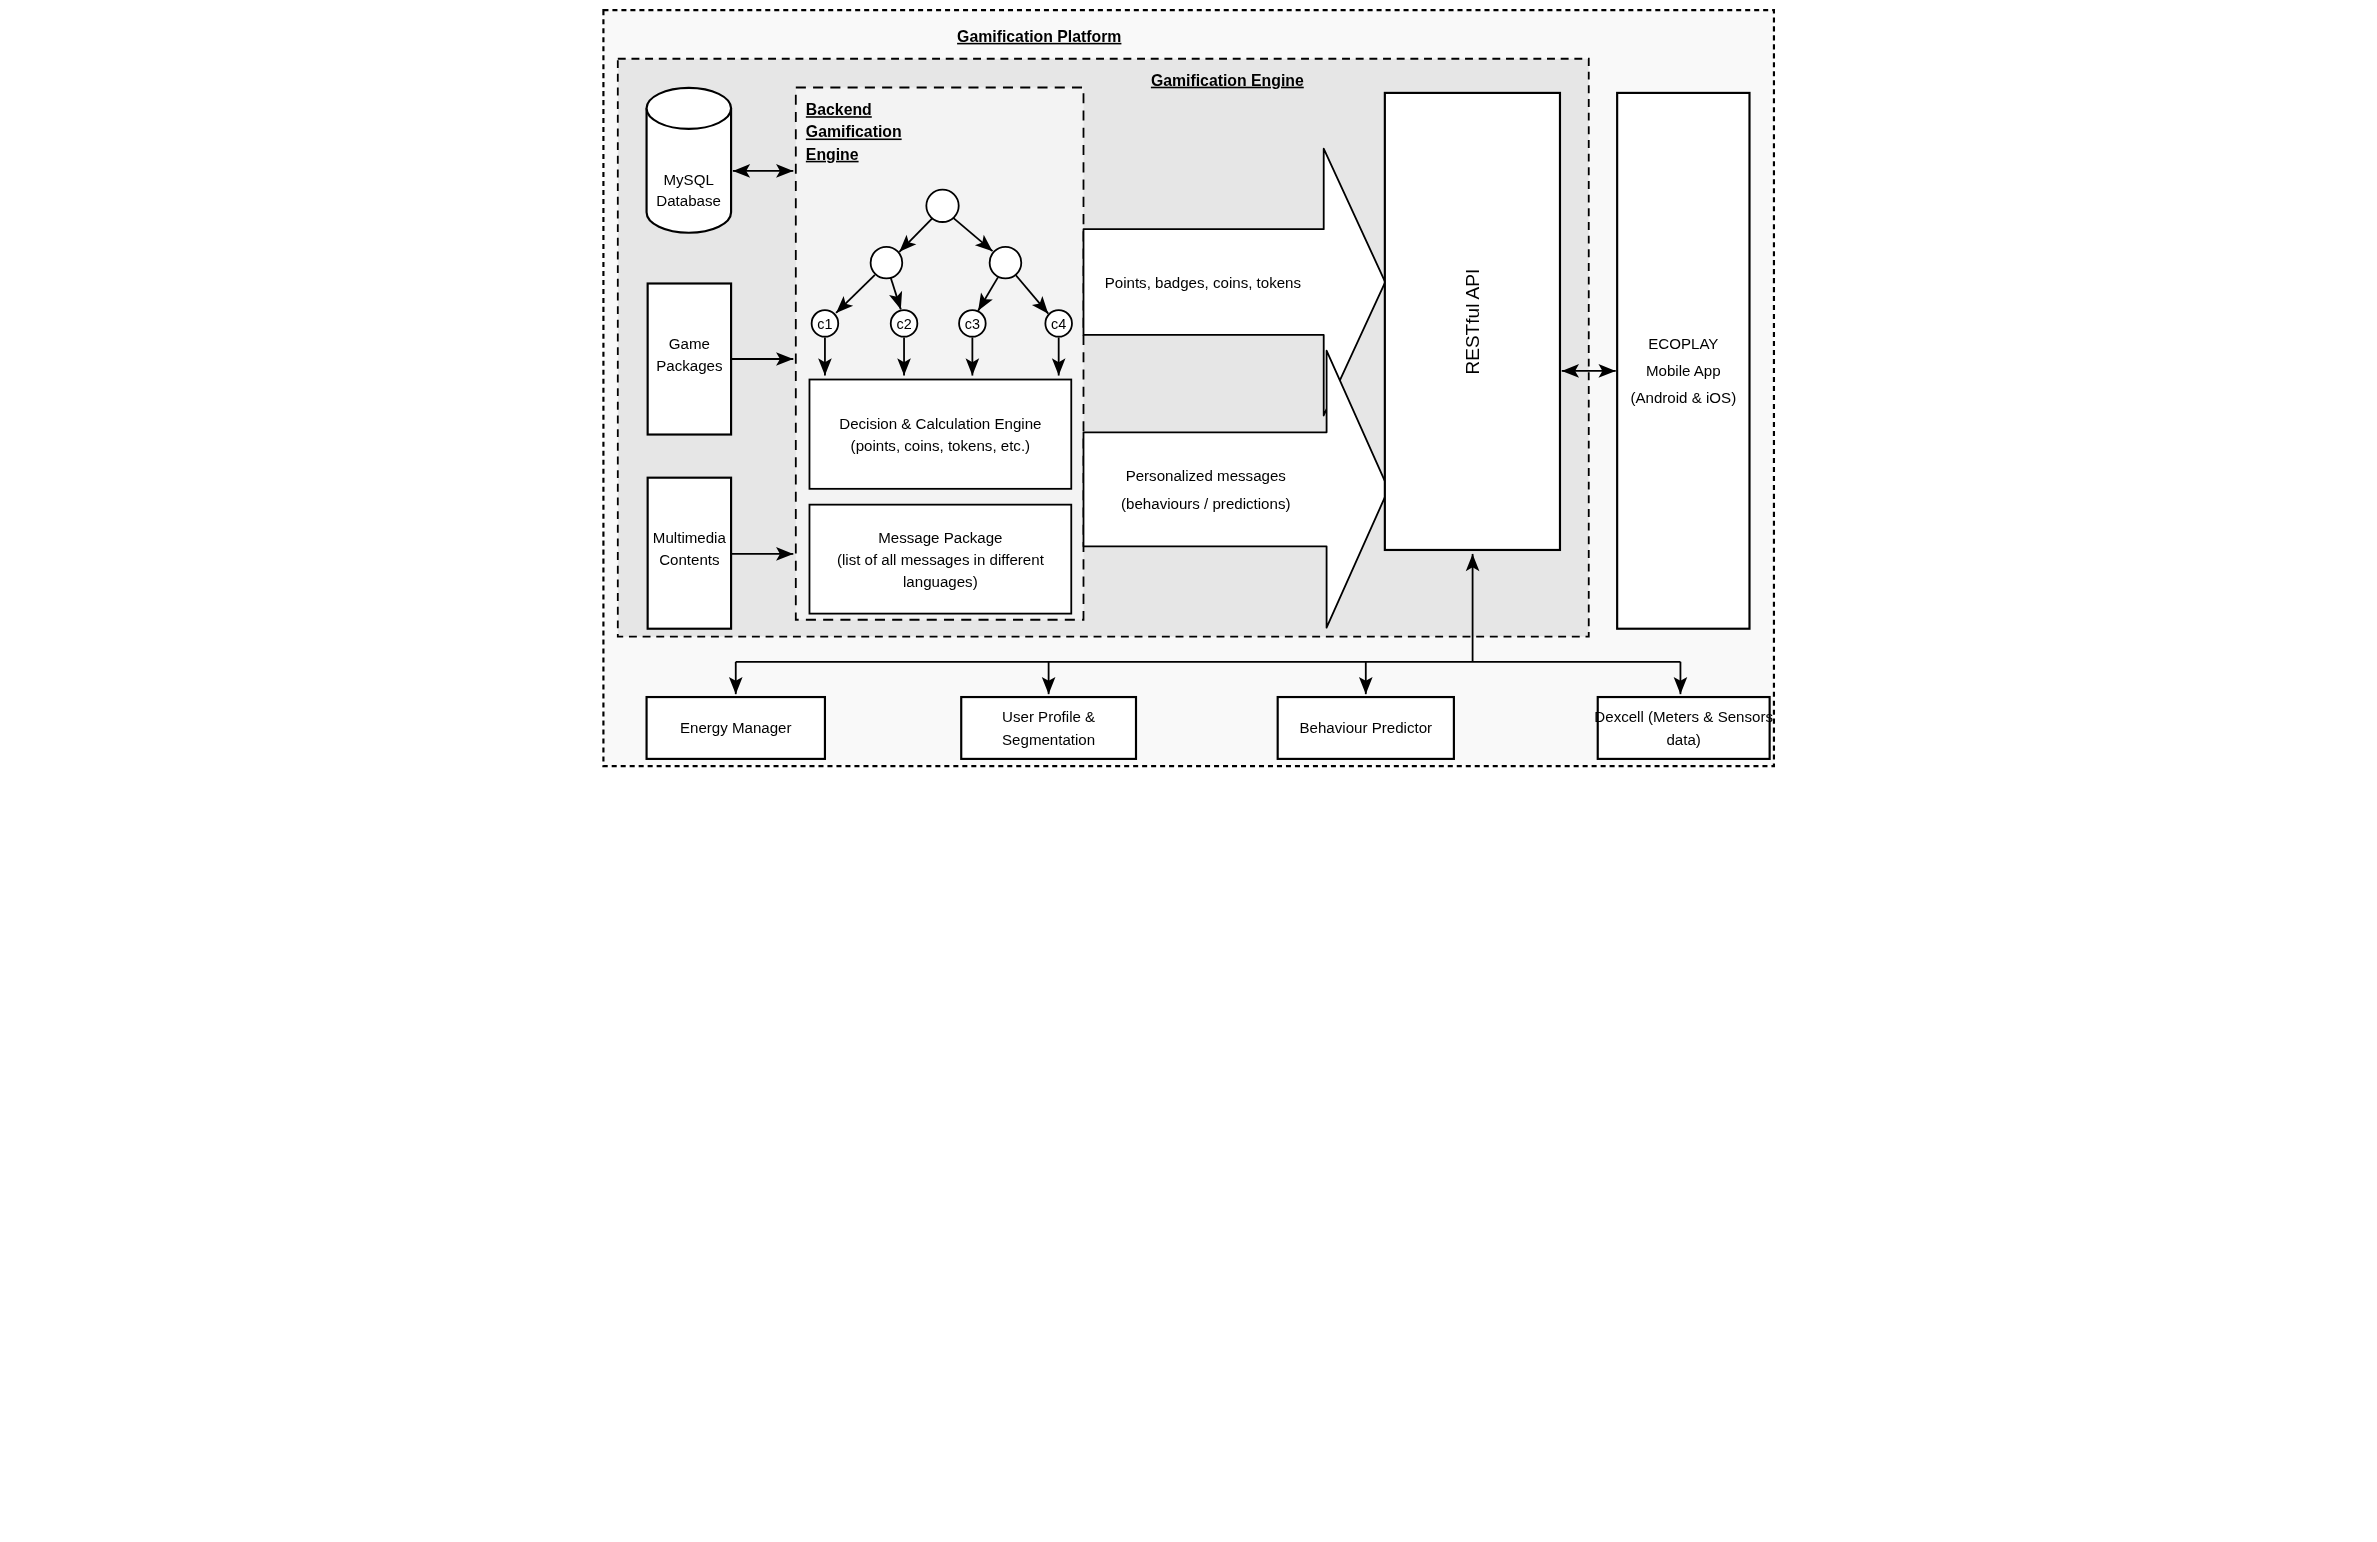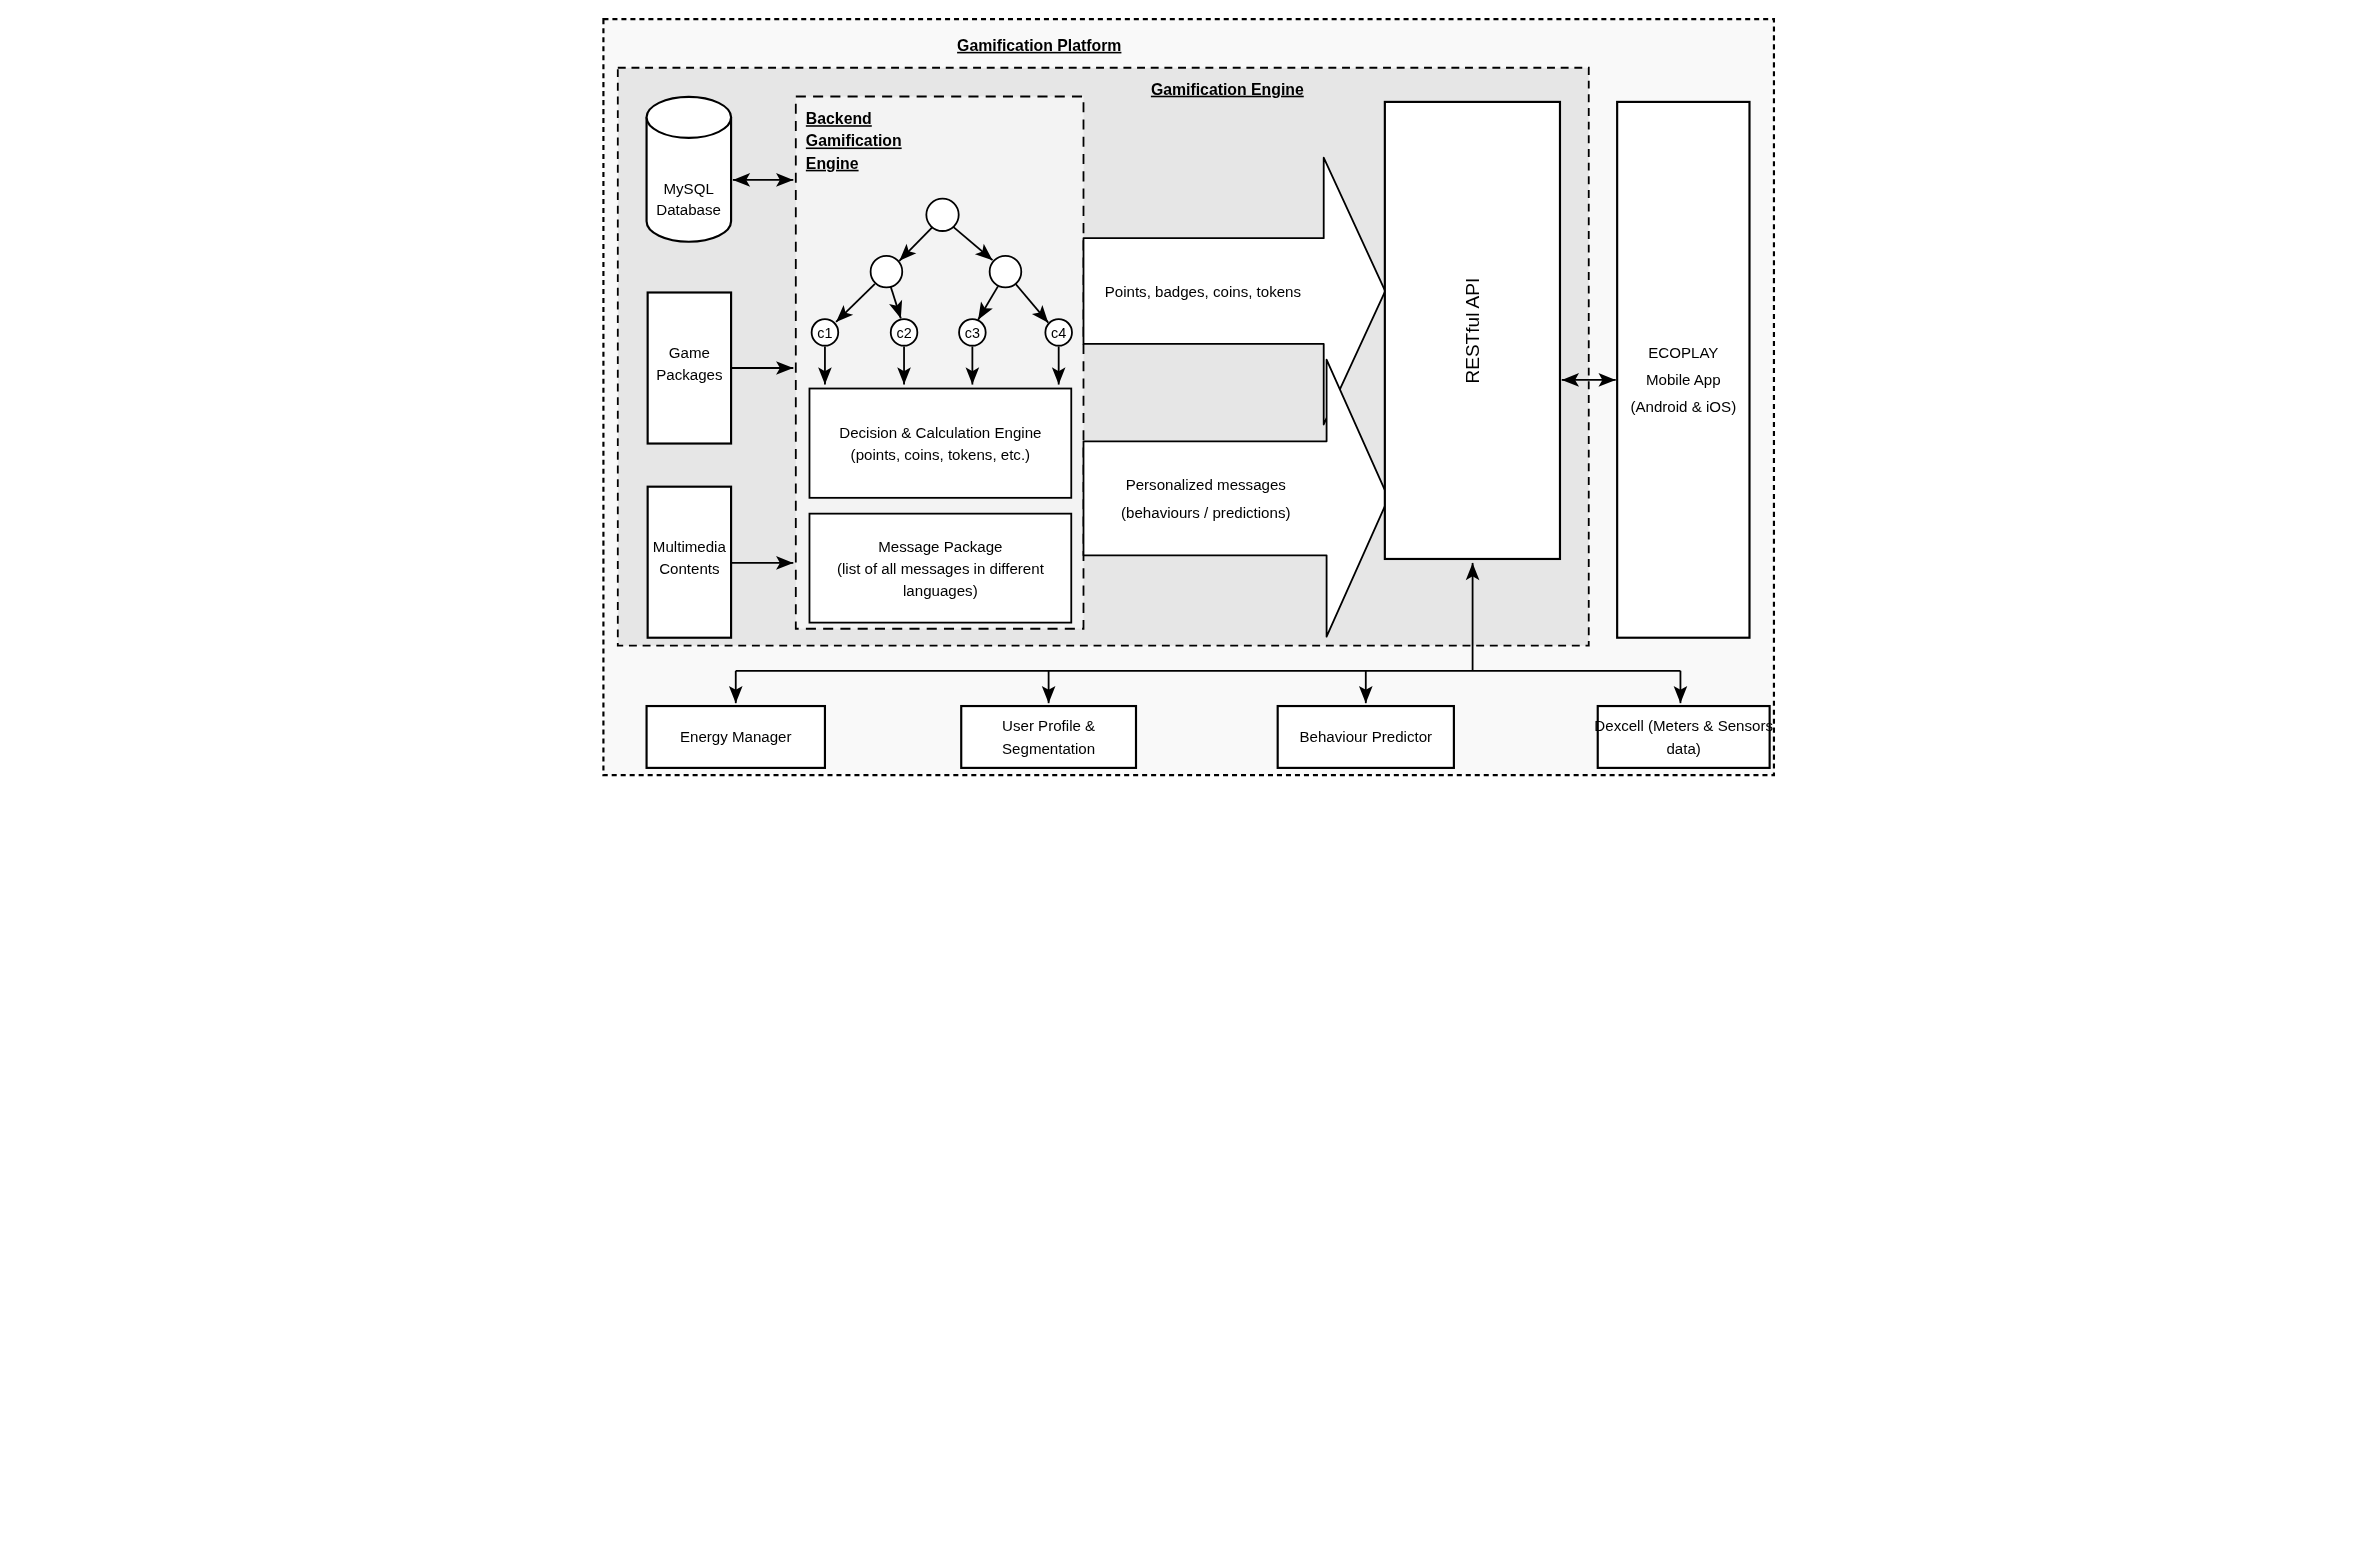--- a/index.html
+++ b/index.html
@@ -1,16 +1,16 @@
 <!DOCTYPE html>
 <html style="font-size:11.5px"><head>
 <meta charset="utf-8">
 <style>
   html,body{margin:0;padding:0;background:#ffffff;}
-  .stage{width:1189px;height:771px;margin:12px auto;}
+  .stage{width:1189px;height:771px;margin:3px auto;}
   svg{display:block;font-family:"Liberation Sans",sans-serif;}
   text{fill:#000000;}
   .t{font-size:42px;}
   .t-small{font-size:40px;}
   .t-title{font-size:44px;font-weight:bold;text-decoration:underline;}
   .t-backend{font-size:44px;font-weight:bold;text-decoration:underline;}
   .t-rest{font-size:53px;}
   .box{fill:#ffffff;stroke:#000000;stroke-width:5;}
   .box-thick{fill:#ffffff;stroke:#000000;stroke-width:6;}
   .edge{stroke:#000000;stroke-width:5;fill:none;}

